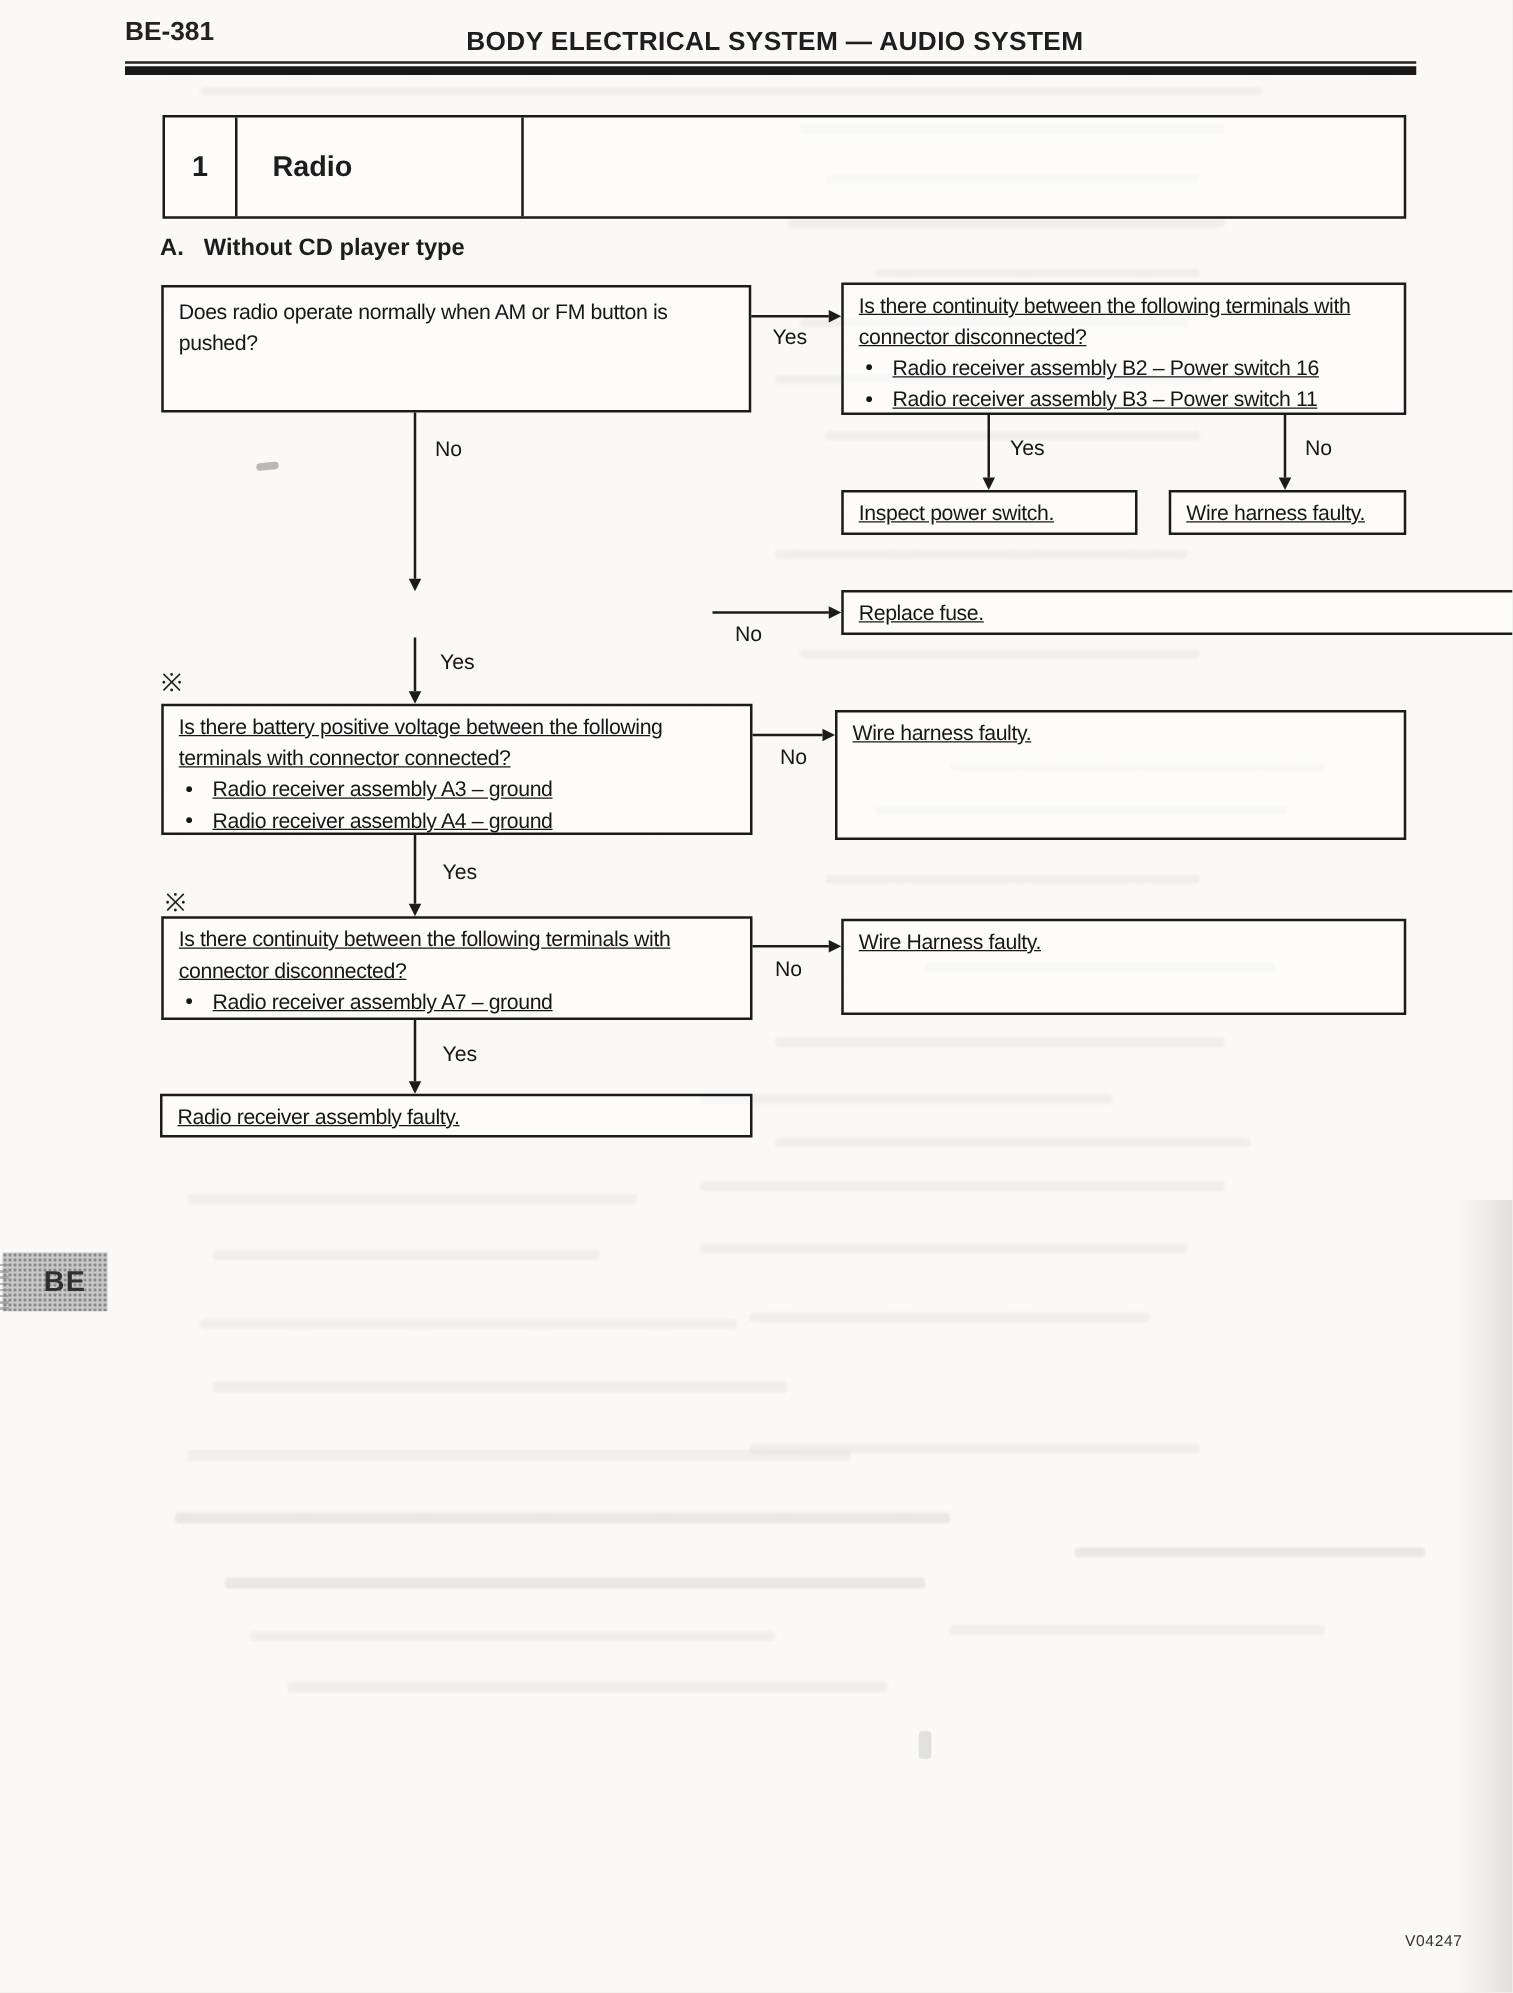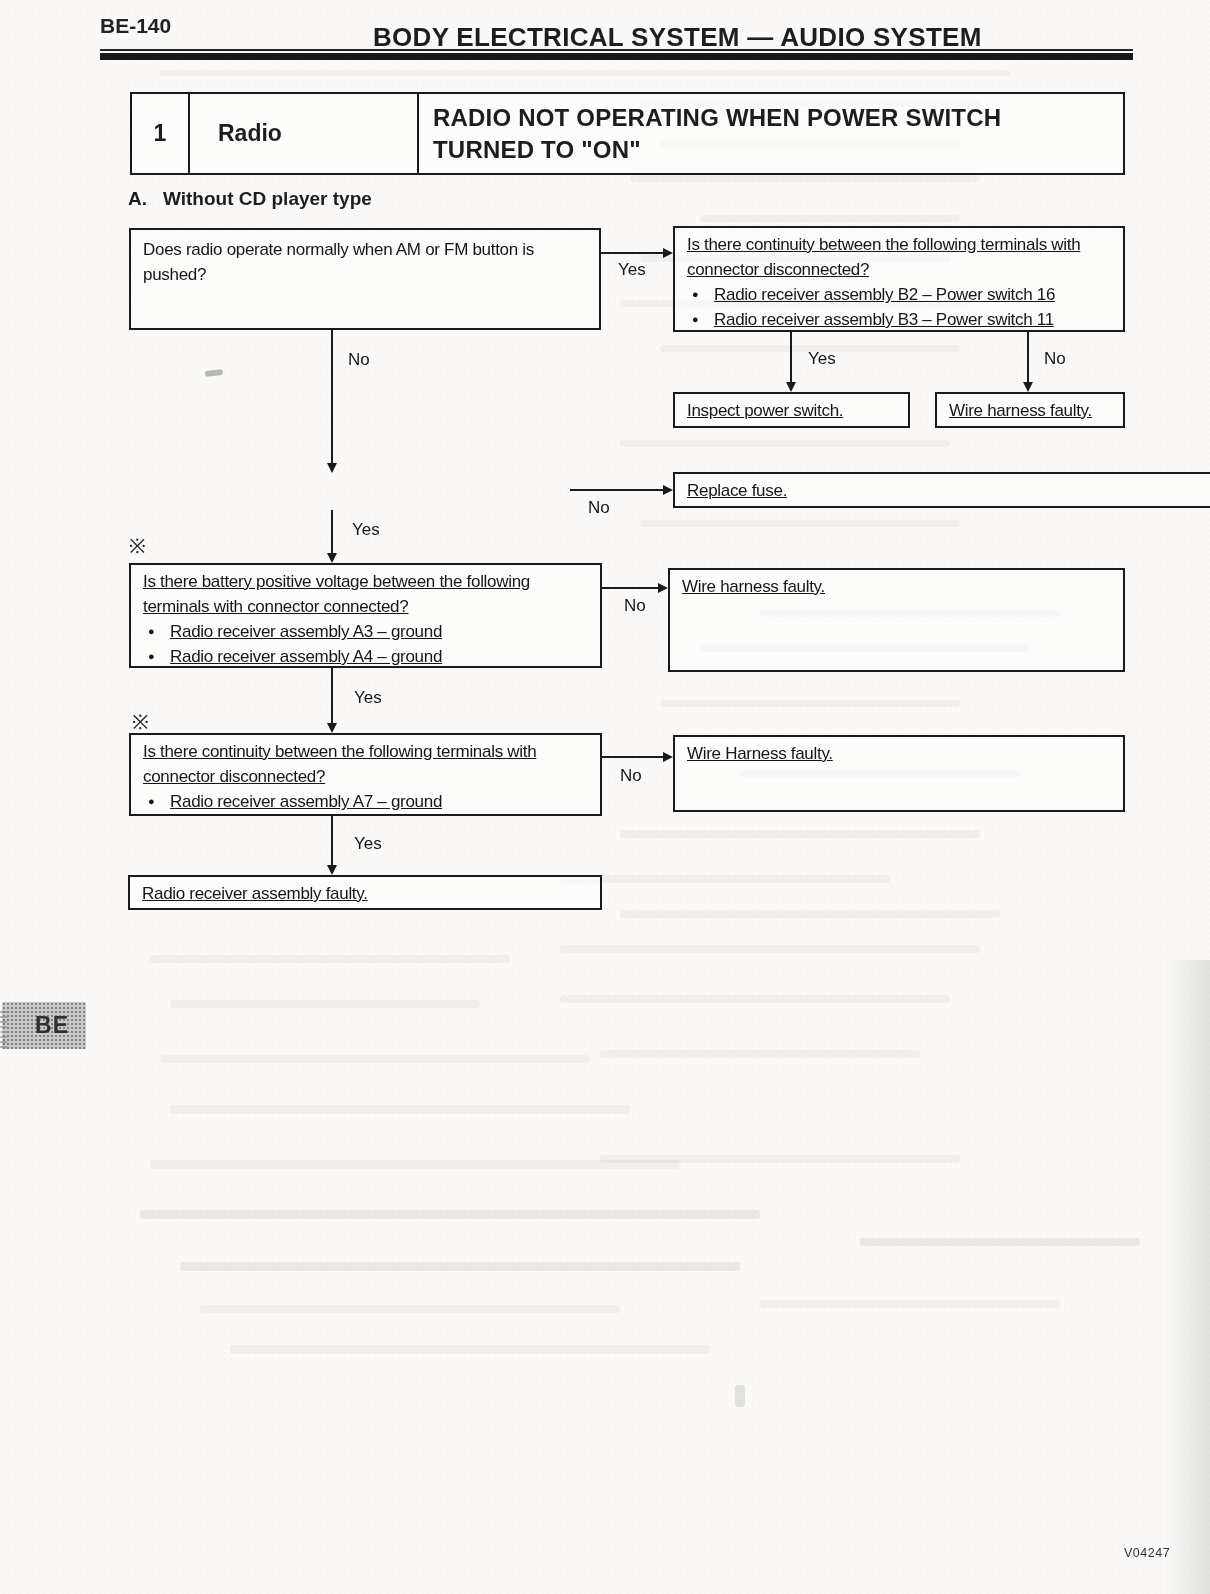--- a/index.html
+++ b/index.html
@@ -13,21 +13,21 @@
     color:#1d1d1d;
   }
   
   .g { position:absolute; background:#8a8a8a; opacity:0.08; border-radius:3px; filter:blur(0.7px); z-index:1; }
   .g2 { opacity:0.14; }
   .edge-shade { position:absolute; z-index:1;
     background:linear-gradient(to right, rgba(0,0,0,0), rgba(70,70,70,0.14)); }
   .smudge { position:absolute; z-index:2; border-radius:3px; }
   
   .page-num { position:absolute; left:100px; top:14px; font-size:21px; font-weight:bold; color:#222; z-index:5; }
-  .header-title { position:absolute; left:373px; top:22px; font-size:26px; font-weight:bold; letter-spacing:0.3px; color:#1e1e1e; z-index:5; }
+  .header-title { position:absolute; left:373px; top:22px; font-size:21px; font-weight:bold; letter-spacing:0.3px; color:#1e1e1e; z-index:5; }
   .rule-thin  { position:absolute; left:100px; top:49px; width:1033px; height:2px; background:#222; z-index:5; }
   .rule-thick { position:absolute; left:100px; top:53px; width:1033px; height:7px; background:#191919; z-index:5; }
   
   .title-block { position:absolute; left:130px; top:92px; width:995px; height:83px;
     border:2.5px solid #1a1a1a; display:flex; z-index:4; background:rgba(255,255,255,0.55); }
   .tb-cell { display:flex; flex-direction:column; justify-content:center; }
   .tb-index { width:58px; border-right:2.5px solid #1a1a1a; align-items:center; font-size:23px; font-weight:bold; }
   .tb-comp  { width:229px; border-right:2.5px solid #1a1a1a; padding-left:28px; font-size:23px; font-weight:bold; }
   .tb-symptom { flex:1; padding-left:14px; font-size:24px; font-weight:bold; line-height:1.3; letter-spacing:0.2px; }
   
@@ -94,32 +94,28 @@
   <div class="g g2" style="left:140px;top:1210px;width:620px;height:9px"></div>
   <div class="g g2" style="left:860px;top:1238px;width:280px;height:8px"></div>
   <div class="g g2" style="left:180px;top:1262px;width:560px;height:9px"></div>
   <div class="g" style="left:200px;top:1305px;width:420px;height:8px"></div>
   <div class="g" style="left:760px;top:1300px;width:300px;height:8px"></div>
   <div class="g" style="left:230px;top:1345px;width:480px;height:9px"></div>
   <div class="edge-shade" style="right:0;top:960px;width:45px;height:634px"></div>
   <div class="smudge" style="left:205px;top:370px;width:18px;height:6px;background:#777;opacity:.5;transform:rotate(-6deg)"></div>
   <div class="smudge" style="left:735px;top:1385px;width:10px;height:22px;background:#aaa;opacity:.3"></div>
 
-  <div class="page-num">BE-140</div>
+  <div class="page-num">BE-381</div>
   <div class="header-title">BODY ELECTRICAL SYSTEM — AUDIO SYSTEM</div>
   <div class="rule-thin"></div>
   <div class="rule-thick"></div>
 
   <div class="title-block">
     <div class="tb-cell tb-index">1</div>
     <div class="tb-cell tb-comp">Radio</div>
-    <div class="tb-cell tb-symptom">
-      <div>RADIO NOT OPERATING WHEN POWER SWITCH</div>
-      <div>TURNED TO "ON"</div>
-    </div>
   </div>
 
   <div class="section-heading">
     <span class="pfx">A.</span>
     <span>Without CD player type</span>
   </div>
 
   <div class="node" style="left:129px;top:228px;width:472px;height:102px">
     <div>Does radio operate normally when AM or FM button is pushed?</div>
   </div>

